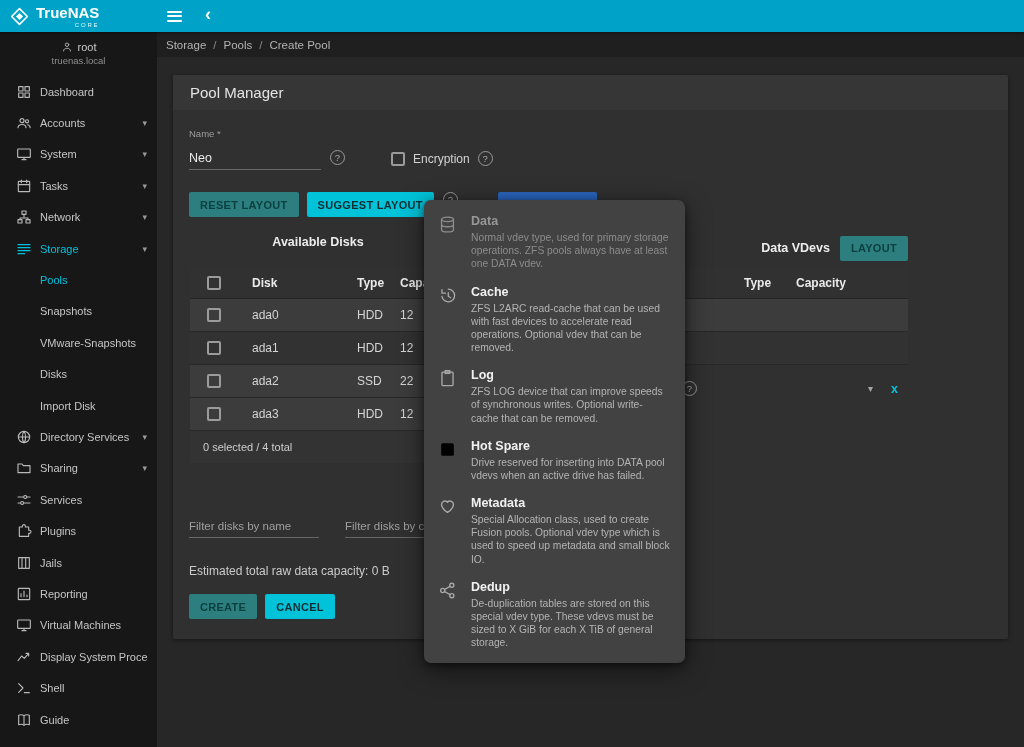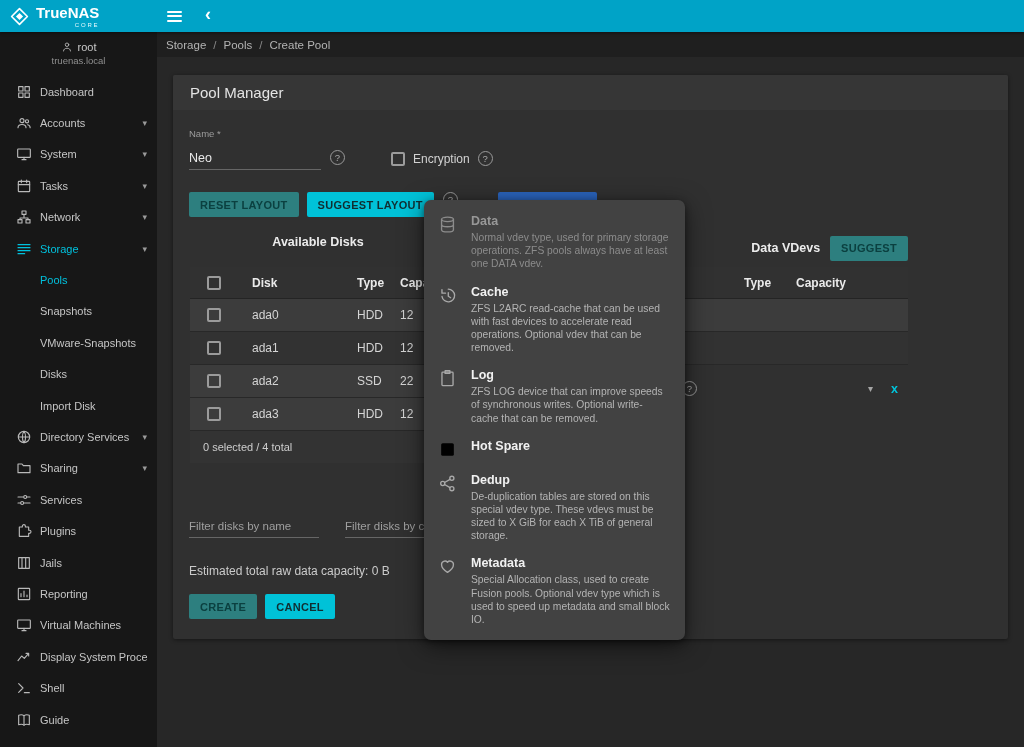--- a/index.html
+++ b/index.html
@@ -491,21 +491,21 @@
             <span class="c-disk">ada3</span>
             <span class="c-type">HDD</span>
             <span class="c-cap">12</span>
           </div>
           <div class="tfoot">0 selected / 4 total</div>
         </div>
 
         <div class="vdevs-panel">
           <div class="vdev-head">
             <span class="vdev-title">Data VDevs</span>
-            <button class="btn btn-teal">SUGGEST</button>
+            <button class="btn btn-teal">LAYOUT</button>
           </div>
           <div class="thead">
             <span class="vc-check">
                 <span class="checkbox"></span>
               </span>
             <span class="vc-disk"></span>
             <span class="vc-type">Type</span>
             <span class="vc-cap">Capacity</span>
           </div>
           <div class="trow row-a"></div>
@@ -569,37 +569,38 @@
     </span>
   </div>
   <div class="menu-item">
     <span class="menu-ico solid">
         <svg viewBox="0 0 24 24">
           <use href="#i-plusbox"></use>
         </svg>
       </span>
     <span class="menu-text">
       <div class="menu-title">Hot Spare</div>
+      <div class="menu-desc">Drive reserved for inserting into DATA pool vdevs when an active drive has failed.</div>
+    </span>
+  </div>
+  <div class="menu-item">
+    <span class="menu-ico icon-stroke">
+        <svg viewBox="0 0 24 24">
+          <use href="#i-heart"></use>
+        </svg>
+      </span>
+    <span class="menu-text">
+      <div class="menu-title">Metadata</div>
+      <div class="menu-desc">Special Allocation class, used to create Fusion pools. Optional vdev type which is used to speed up metadata and small block IO.</div>
     </span>
   </div>
   <div class="menu-item">
     <span class="menu-ico icon-stroke">
         <svg viewBox="0 0 24 24">
           <use href="#i-share"></use>
         </svg>
       </span>
     <span class="menu-text">
       <div class="menu-title">Dedup</div>
       <div class="menu-desc">De-duplication tables are stored on this special vdev type. These vdevs must be sized to X GiB for each X TiB of general storage.</div>
     </span>
   </div>
-  <div class="menu-item">
-    <span class="menu-ico icon-stroke">
-        <svg viewBox="0 0 24 24">
-          <use href="#i-heart"></use>
-        </svg>
-      </span>
-    <span class="menu-text">
-      <div class="menu-title">Metadata</div>
-      <div class="menu-desc">Special Allocation class, used to create Fusion pools. Optional vdev type which is used to speed up metadata and small block IO.</div>
-    </span>
-  </div>
 </div>
 
 </body></html>

